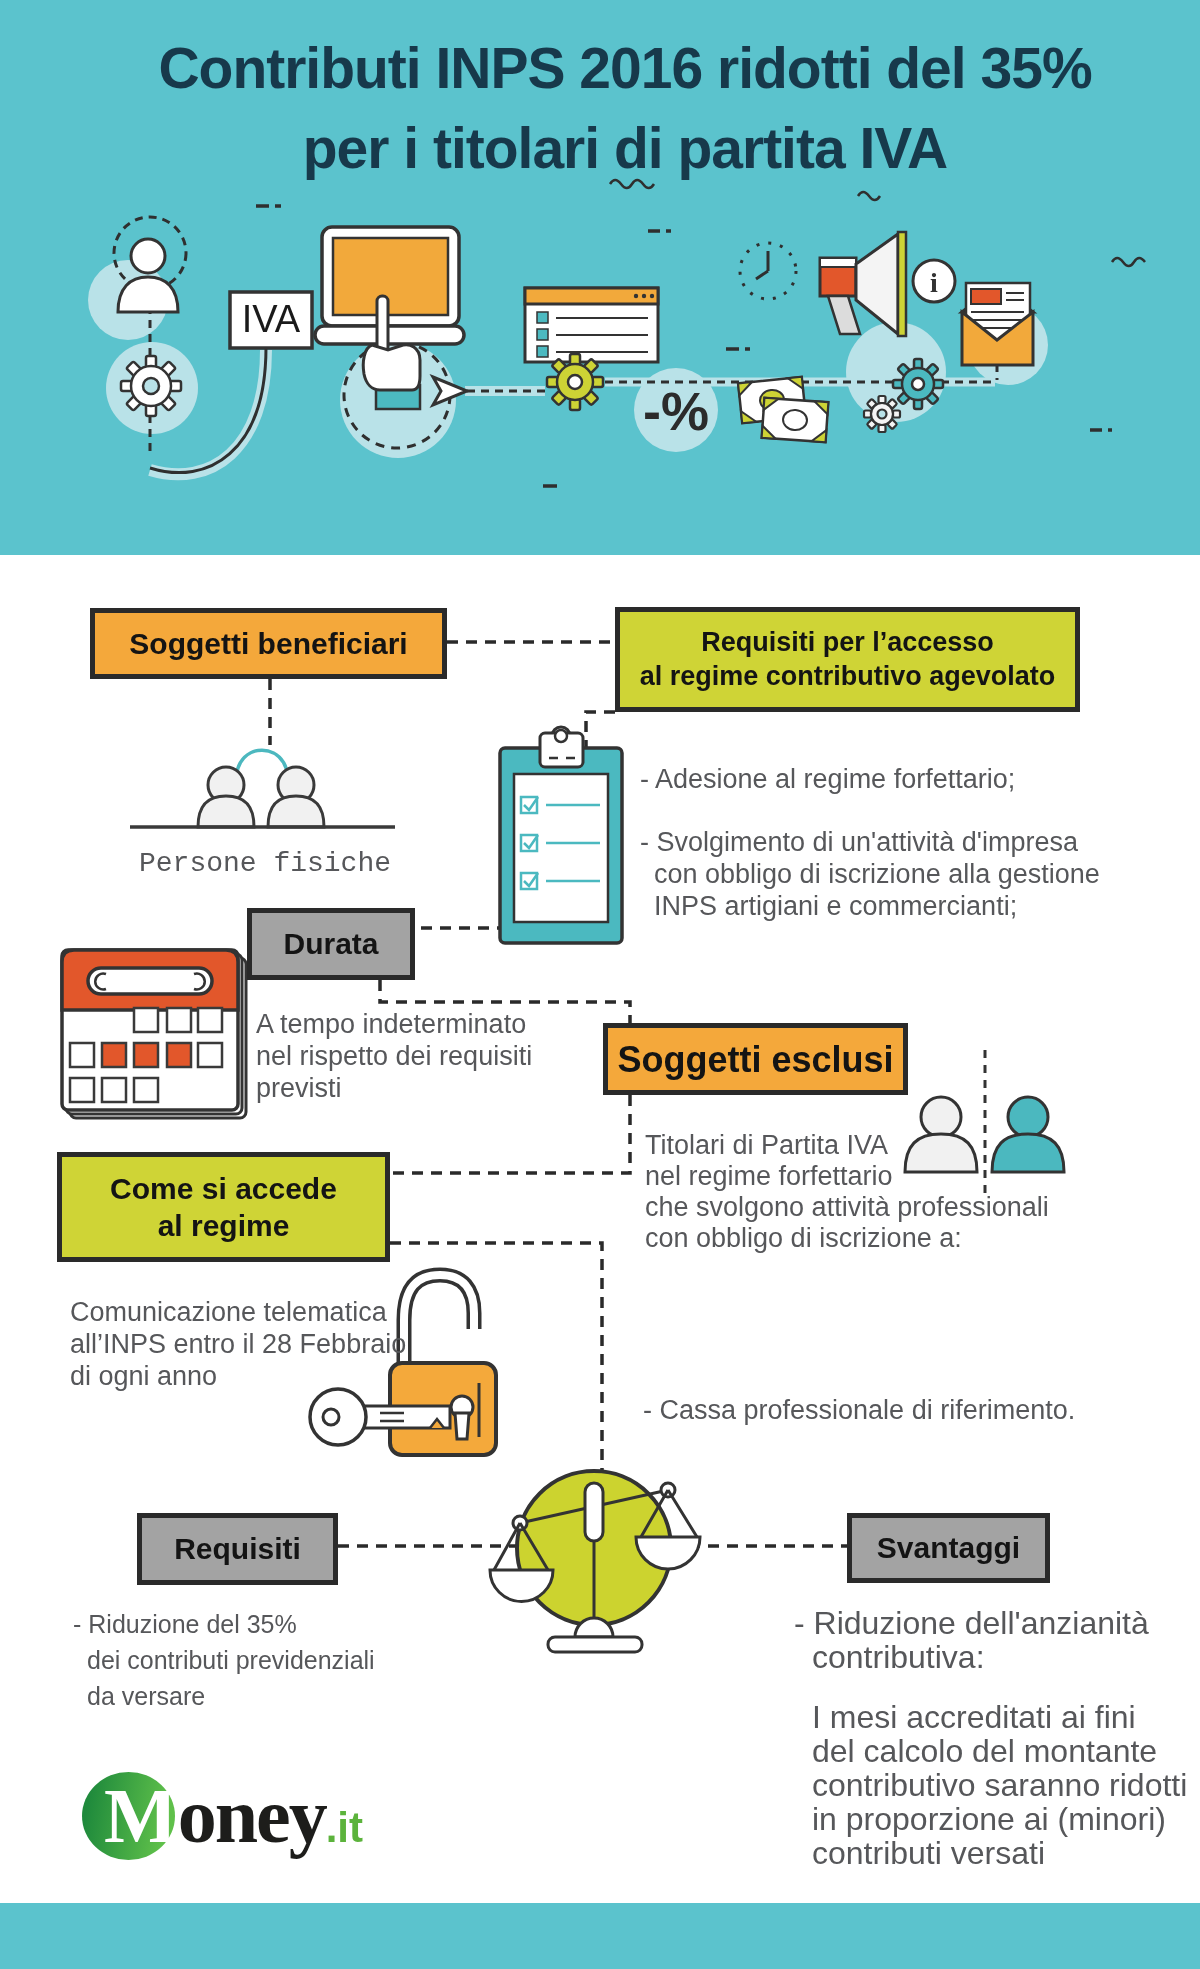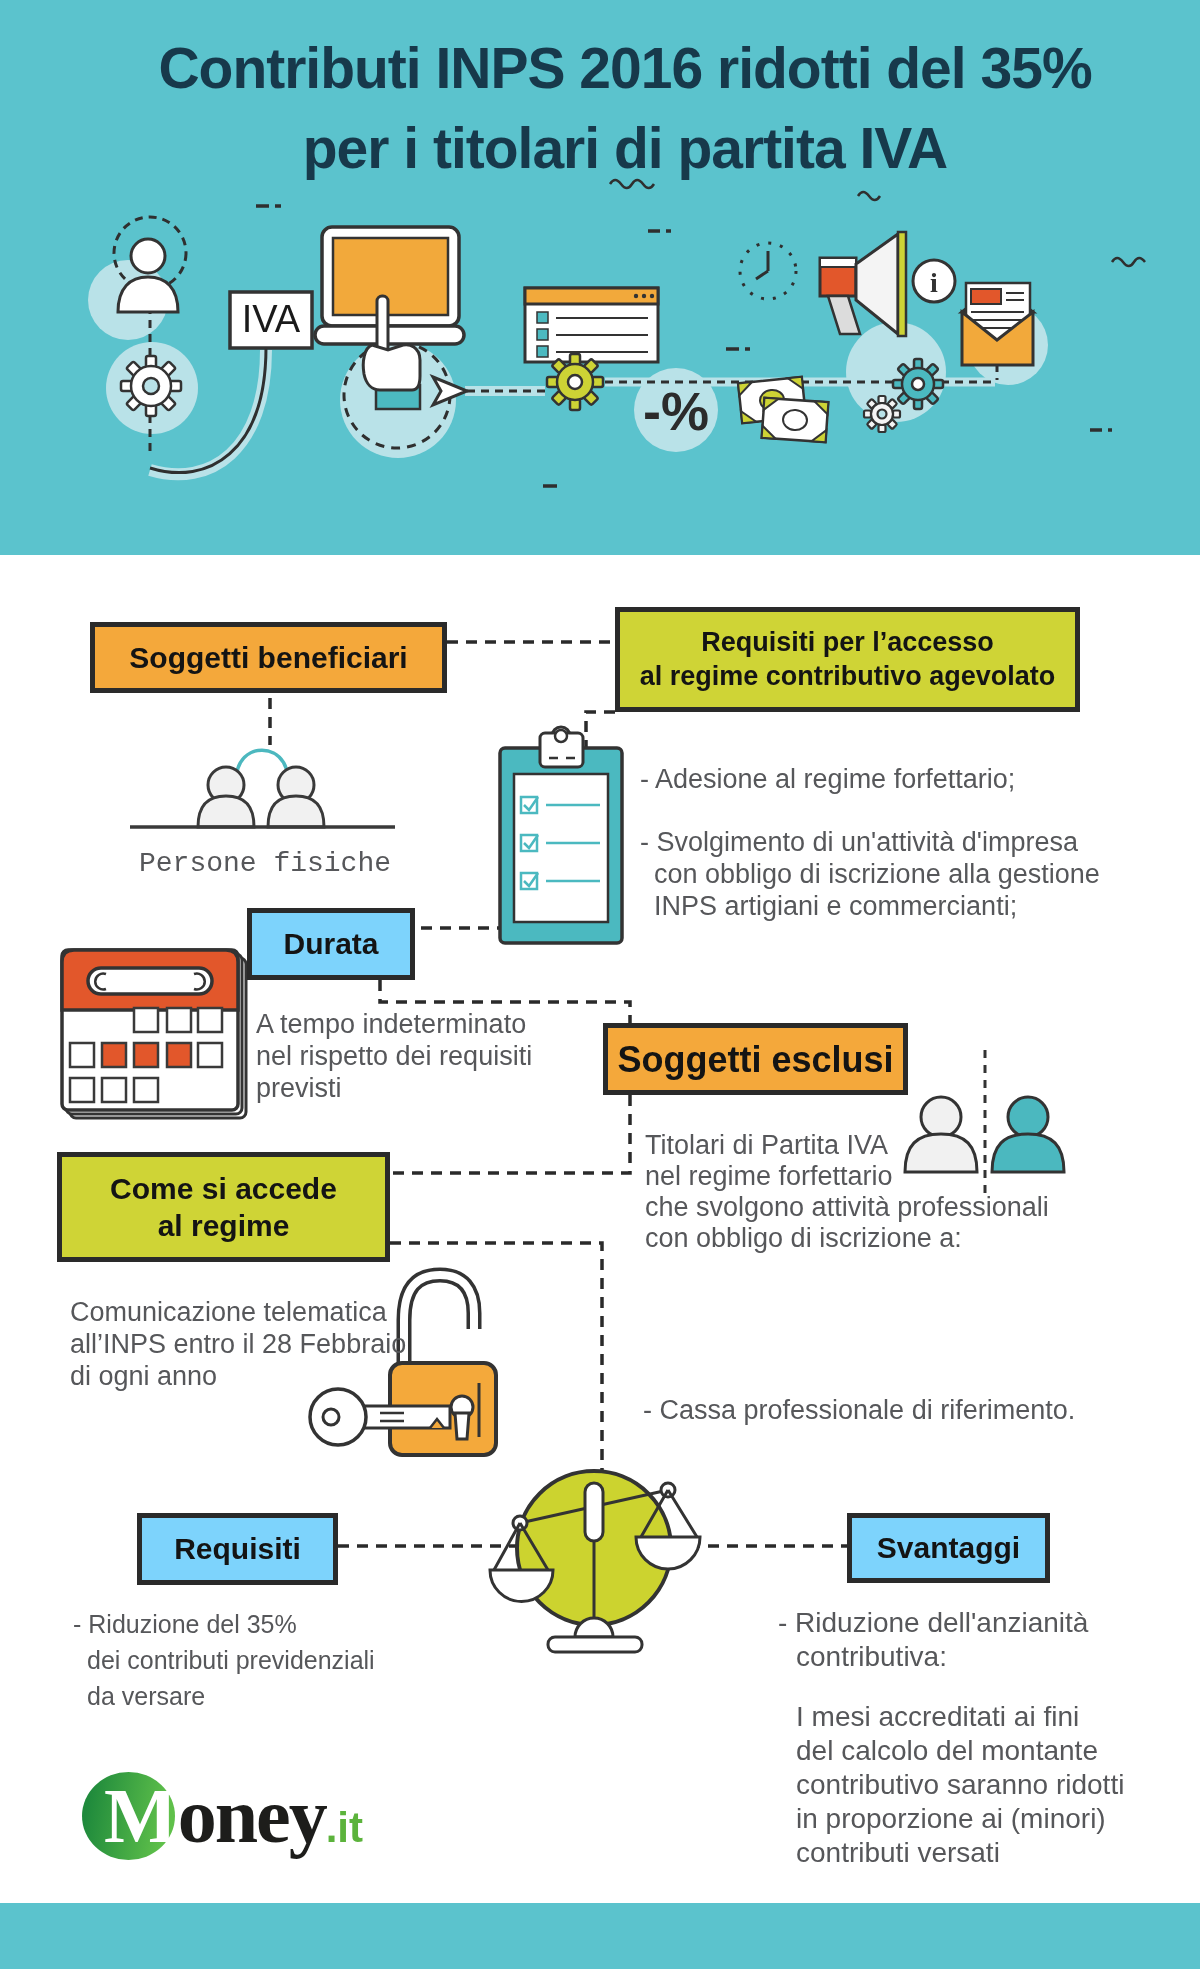--- a/index.html
+++ b/index.html
@@ -9,26 +9,26 @@
   .footer{position:absolute;left:0;top:1903px;width:1200px;height:66px;background:#5bc3cd;}
   .title{position:absolute;left:0;width:1200px;text-align:center;color:#17394b;
          font-weight:bold;font-size:57px;letter-spacing:-1px;line-height:1;margin-left:25px;}
   .t1{top:40px;} .t2{top:120px;}
   svg{position:absolute;left:0;}
   #banner-art{top:0;}
   #content-art{top:555px;}
   .box{position:absolute;border:5px solid #2a2a2a;box-sizing:border-box;
        display:flex;flex-direction:column;align-items:center;justify-content:center;
        font-weight:bold;color:#141414;text-align:center;line-height:1.25;}
-  .orange{background:#f4a83b;} .yellow{background:#cfd436;} .tealbox{background:#7dd3fc;}
+  .orange{background:#f4a83b;} .yellow{background:#cfd436;} .tealbox{background:#a3a3a3;}
   .txt{position:absolute;color:#56575a;font-size:27px;line-height:32px;}
   .txt .ind{padding-left:14px;}
   .caption{position:absolute;color:#56575a;font-size:28px;text-align:center;}
   .vtxt{font-size:25px;line-height:36px;}
-  .stxt{font-size:28px;line-height:34px;}
+  .stxt{font-size:32px;line-height:34px;margin-left:16px;}
   .stxt .ind{padding-left:18px;}
   .gap{height:26px;}
   .logo{position:absolute;left:80px;top:1768px;width:340px;height:100px;}
   .logo-circle{position:absolute;left:2px;top:4px;width:93px;height:88px;border-radius:50%;
                background:linear-gradient(100deg,#1f8a3c 10%,#5fc04a 85%);}
   .logo-text{position:absolute;left:24px;top:0px;font-family:"Liberation Serif",serif;
              font-weight:bold;font-size:78px;line-height:96px;}
   .logo-m{color:#ffffff;} .logo-rest{color:#1d1d1b;letter-spacing:-2px;}
   .logo-tld{font-family:"Liberation Sans",sans-serif;font-weight:bold;font-size:42px;color:#5cb33c;}
 </style>
@@ -313,21 +313,21 @@
       <path d="M520,968 L494,1015 M520,968 L548,1015" stroke="#333333" stroke-width="3" fill="none"></path>
       <path d="M490,1015 A31,31 0 0 0 553,1015 Z" fill="#ffffff" stroke="#333333" stroke-width="3"></path>
       <path d="M668,935 L641,982 M668,935 L697,982" stroke="#333333" stroke-width="3" fill="none"></path>
       <path d="M636,982 A31,31 0 0 0 700,982 Z" fill="#ffffff" stroke="#333333" stroke-width="3"></path>
       <path d="M594,986 V1070" stroke="#333333" stroke-width="3"></path>
       <path d="M575,1082 A19,19 0 0 1 613,1082 Z" fill="#ffffff" stroke="#333333" stroke-width="3"></path>
       <rect x="548" y="1082" width="94" height="15" rx="7" fill="#ffffff" stroke="#333333" stroke-width="3"></rect>
     </g>
   </svg>
 
-  <div class="box orange" style="left:90px;top:608px;width:357px;height:71px;font-size:30px;margin-top:14px;">
+  <div class="box orange" style="left:90px;top:608px;width:357px;height:71px;font-size:30px;">
     <span>Soggetti beneficiari</span>
   </div>
 
   <div class="box yellow" style="left:615px;top:607px;width:465px;height:105px;font-size:27px;">
     <span>Requisiti per l’accesso</span>
     <span>al regime contributivo agevolato</span>
   </div>
 
   <div class="box tealbox" style="left:247px;top:908px;width:168px;height:72px;font-size:30px;">
     <span>Durata</span>

